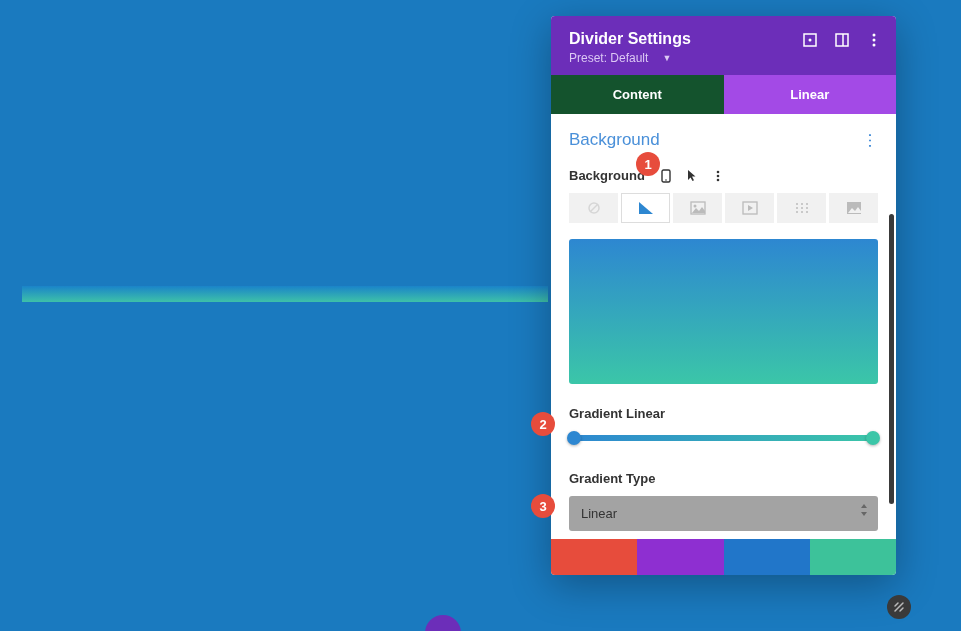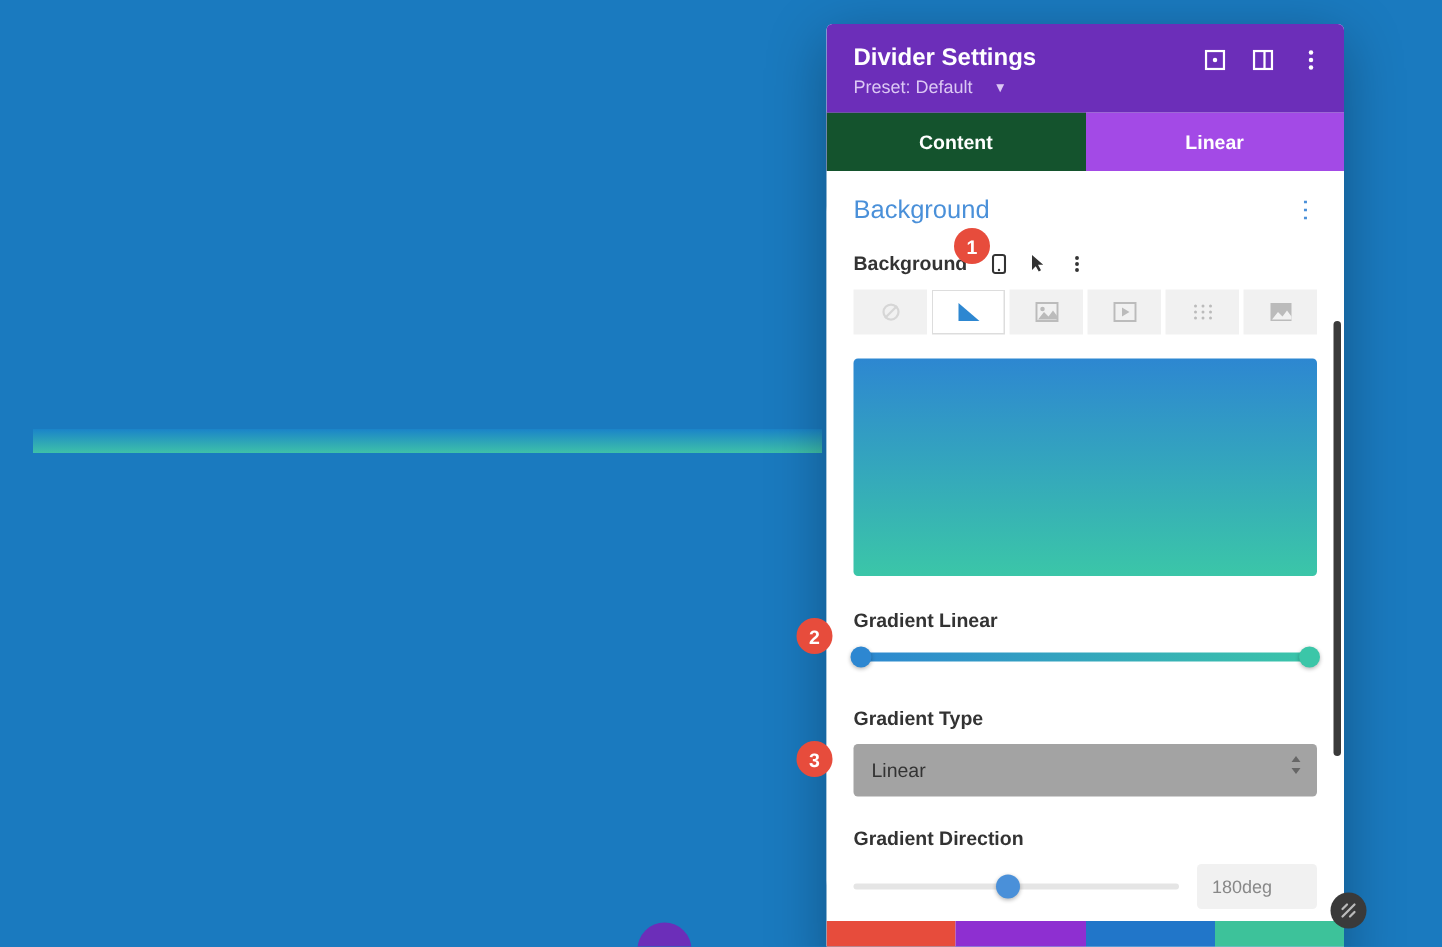--- a/index.html
+++ b/index.html
@@ -452,27 +452,20 @@
         <div class="gtype-label">Gradient Type</div>
         <div class="select-box">
           <span>Linear</span>
           <span class="select-arrow">
             <svg width="8" height="12" viewBox="0 0 8 12">
                 <path d="M4 0 L7 4 L1 4 Z M4 12 L1 8 L7 8 Z" fill="#666"></path>
               </svg>
           </span>
         </div>
 
-        <div class="gdir-label">Gradient Direction</div>
-        <div class="gdir-row">
-          <div class="gdir-slider">
-            <div class="gdir-handle"></div>
-          </div>
-          <input class="gdir-input" value="180deg" style="">
-        </div>
       </div>
     </div>
   </div>
 
   <div class="footer">
     <button class="footer-btn close">
       
     </button>
     <button class="footer-btn undo">
       

